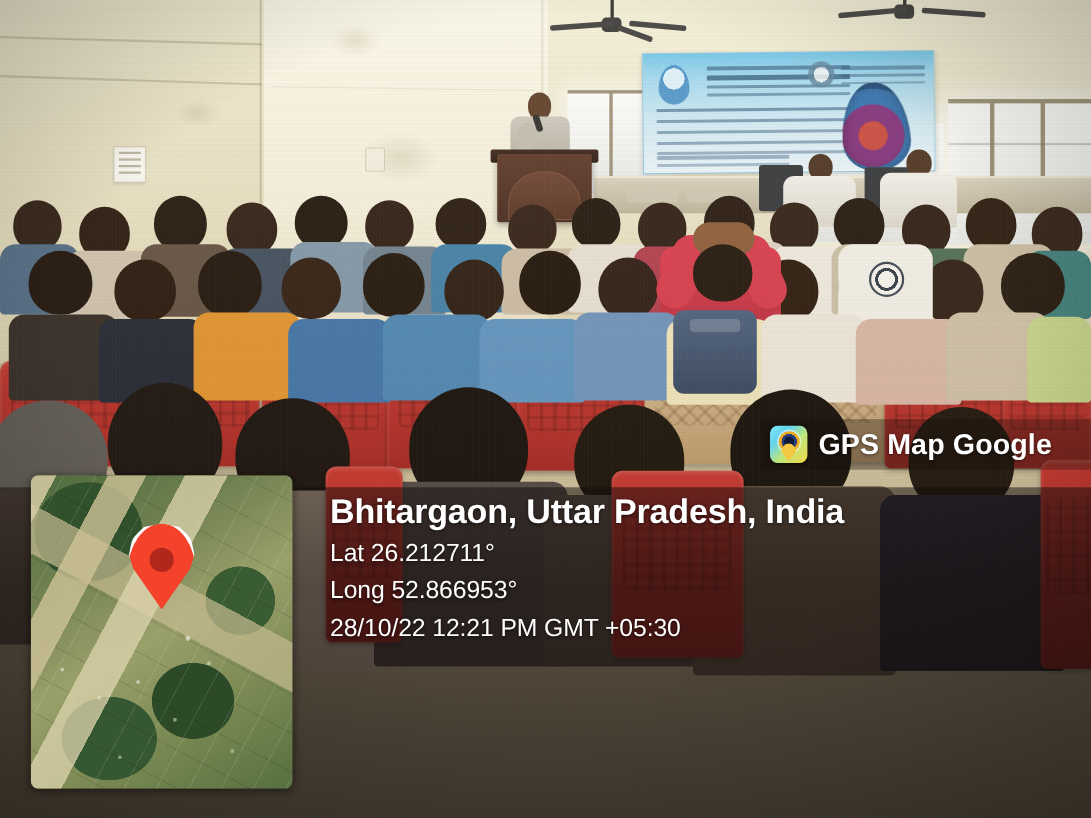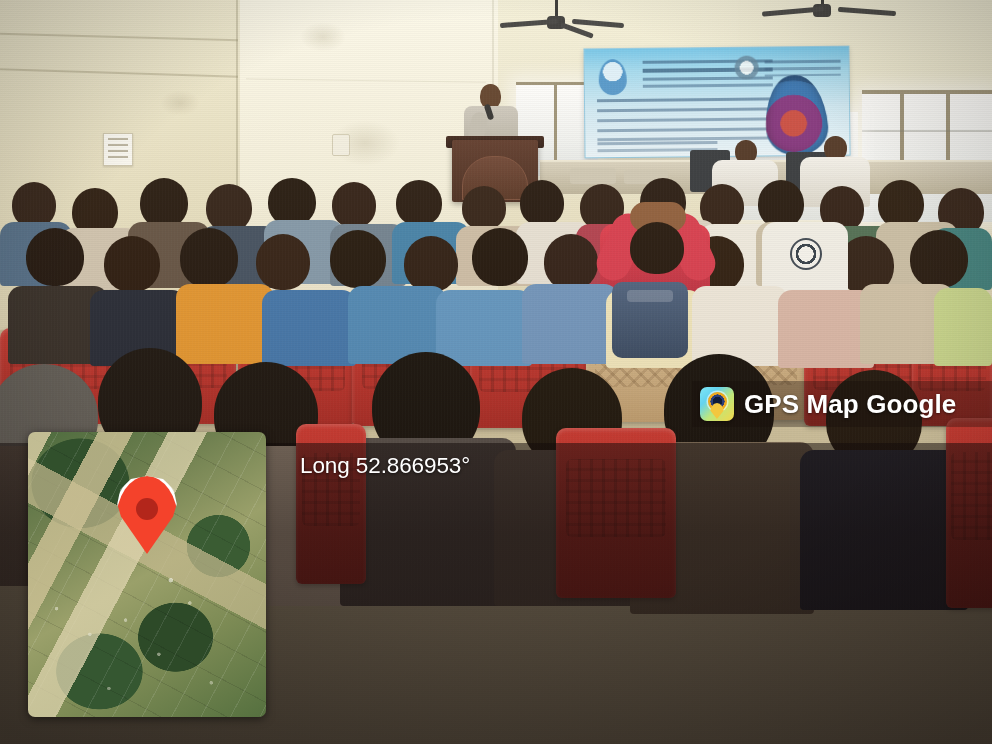--- a/index.html
+++ b/index.html
@@ -546,14 +546,17 @@
 
 <div class="map-thumb">
   <div class="speckle"></div>
   <div class="map-pin">
     <div class="body"></div>
     <div class="dot"></div>
   </div>
 </div>
 
 <div class="info-text">
+  <div class="loc-title">Bhitargaon, Uttar Pradesh, India</div>
+  <div class="loc-line pad">Lat 26.212711°</div>
   <div class="loc-line pad">Long 52.866953°</div>
+  <div class="loc-line pad">28/10/22 12:21 PM GMT +05:30</div>
 </div>
 
 </body></html>

